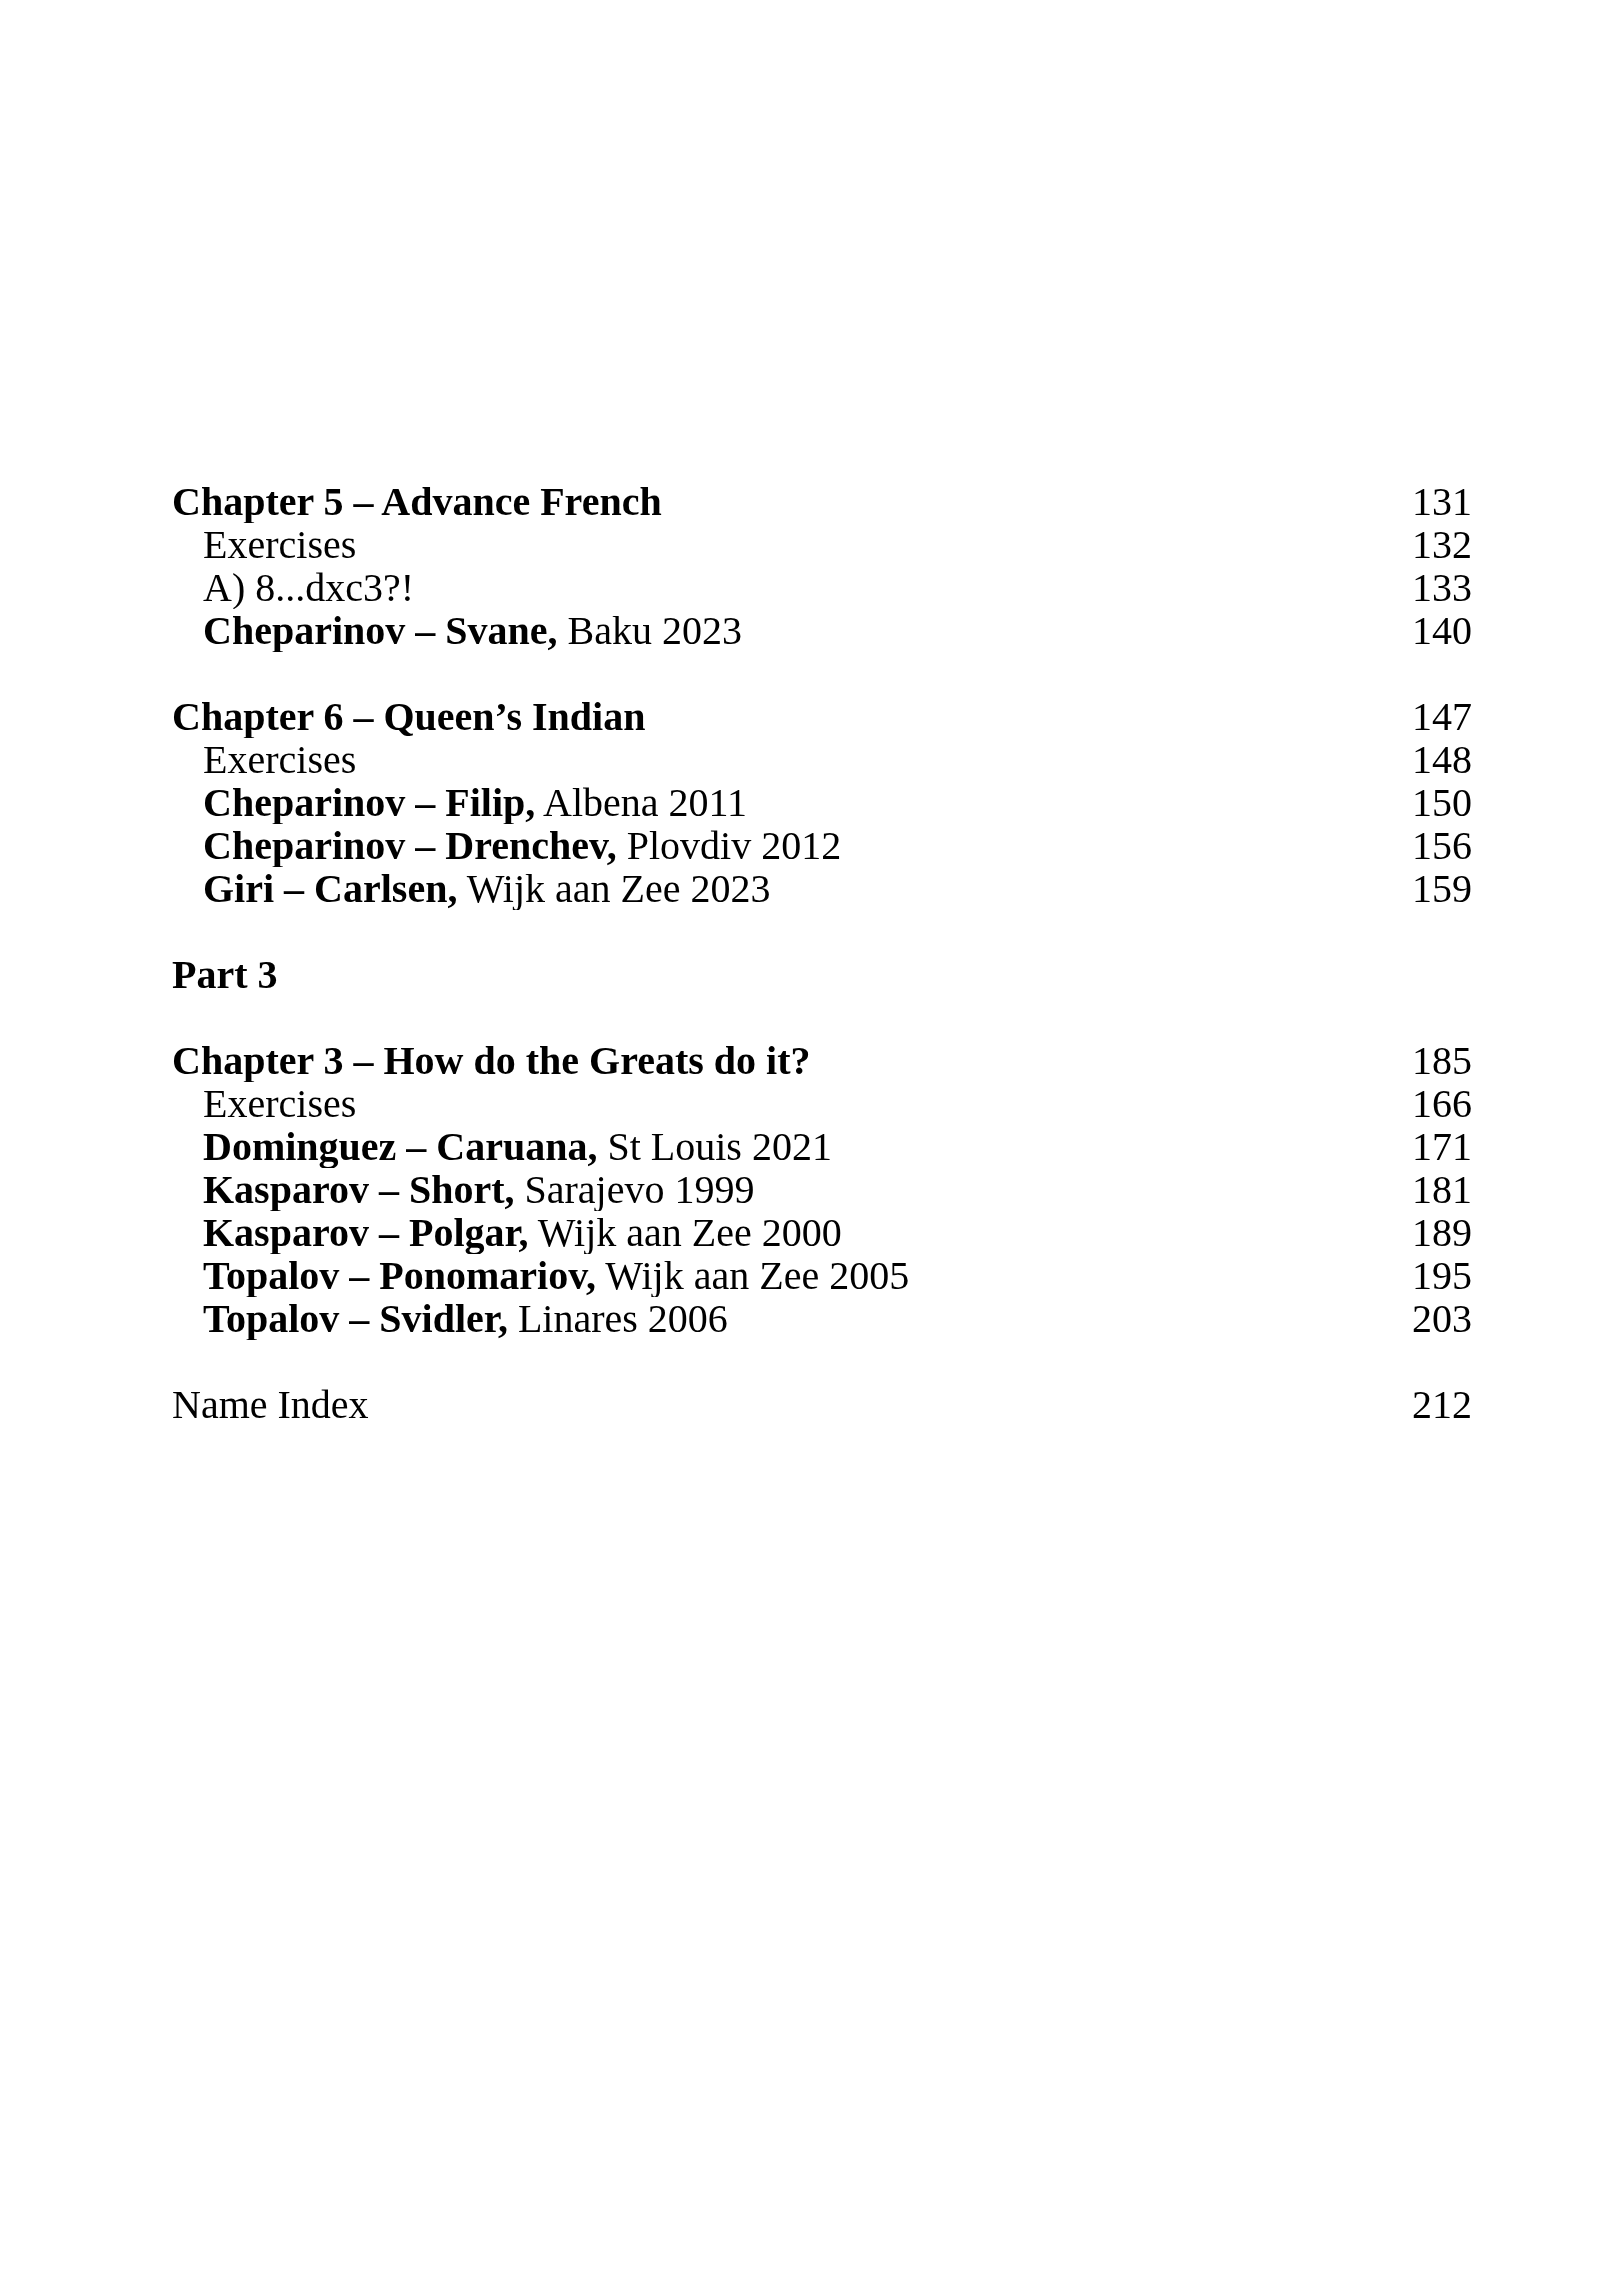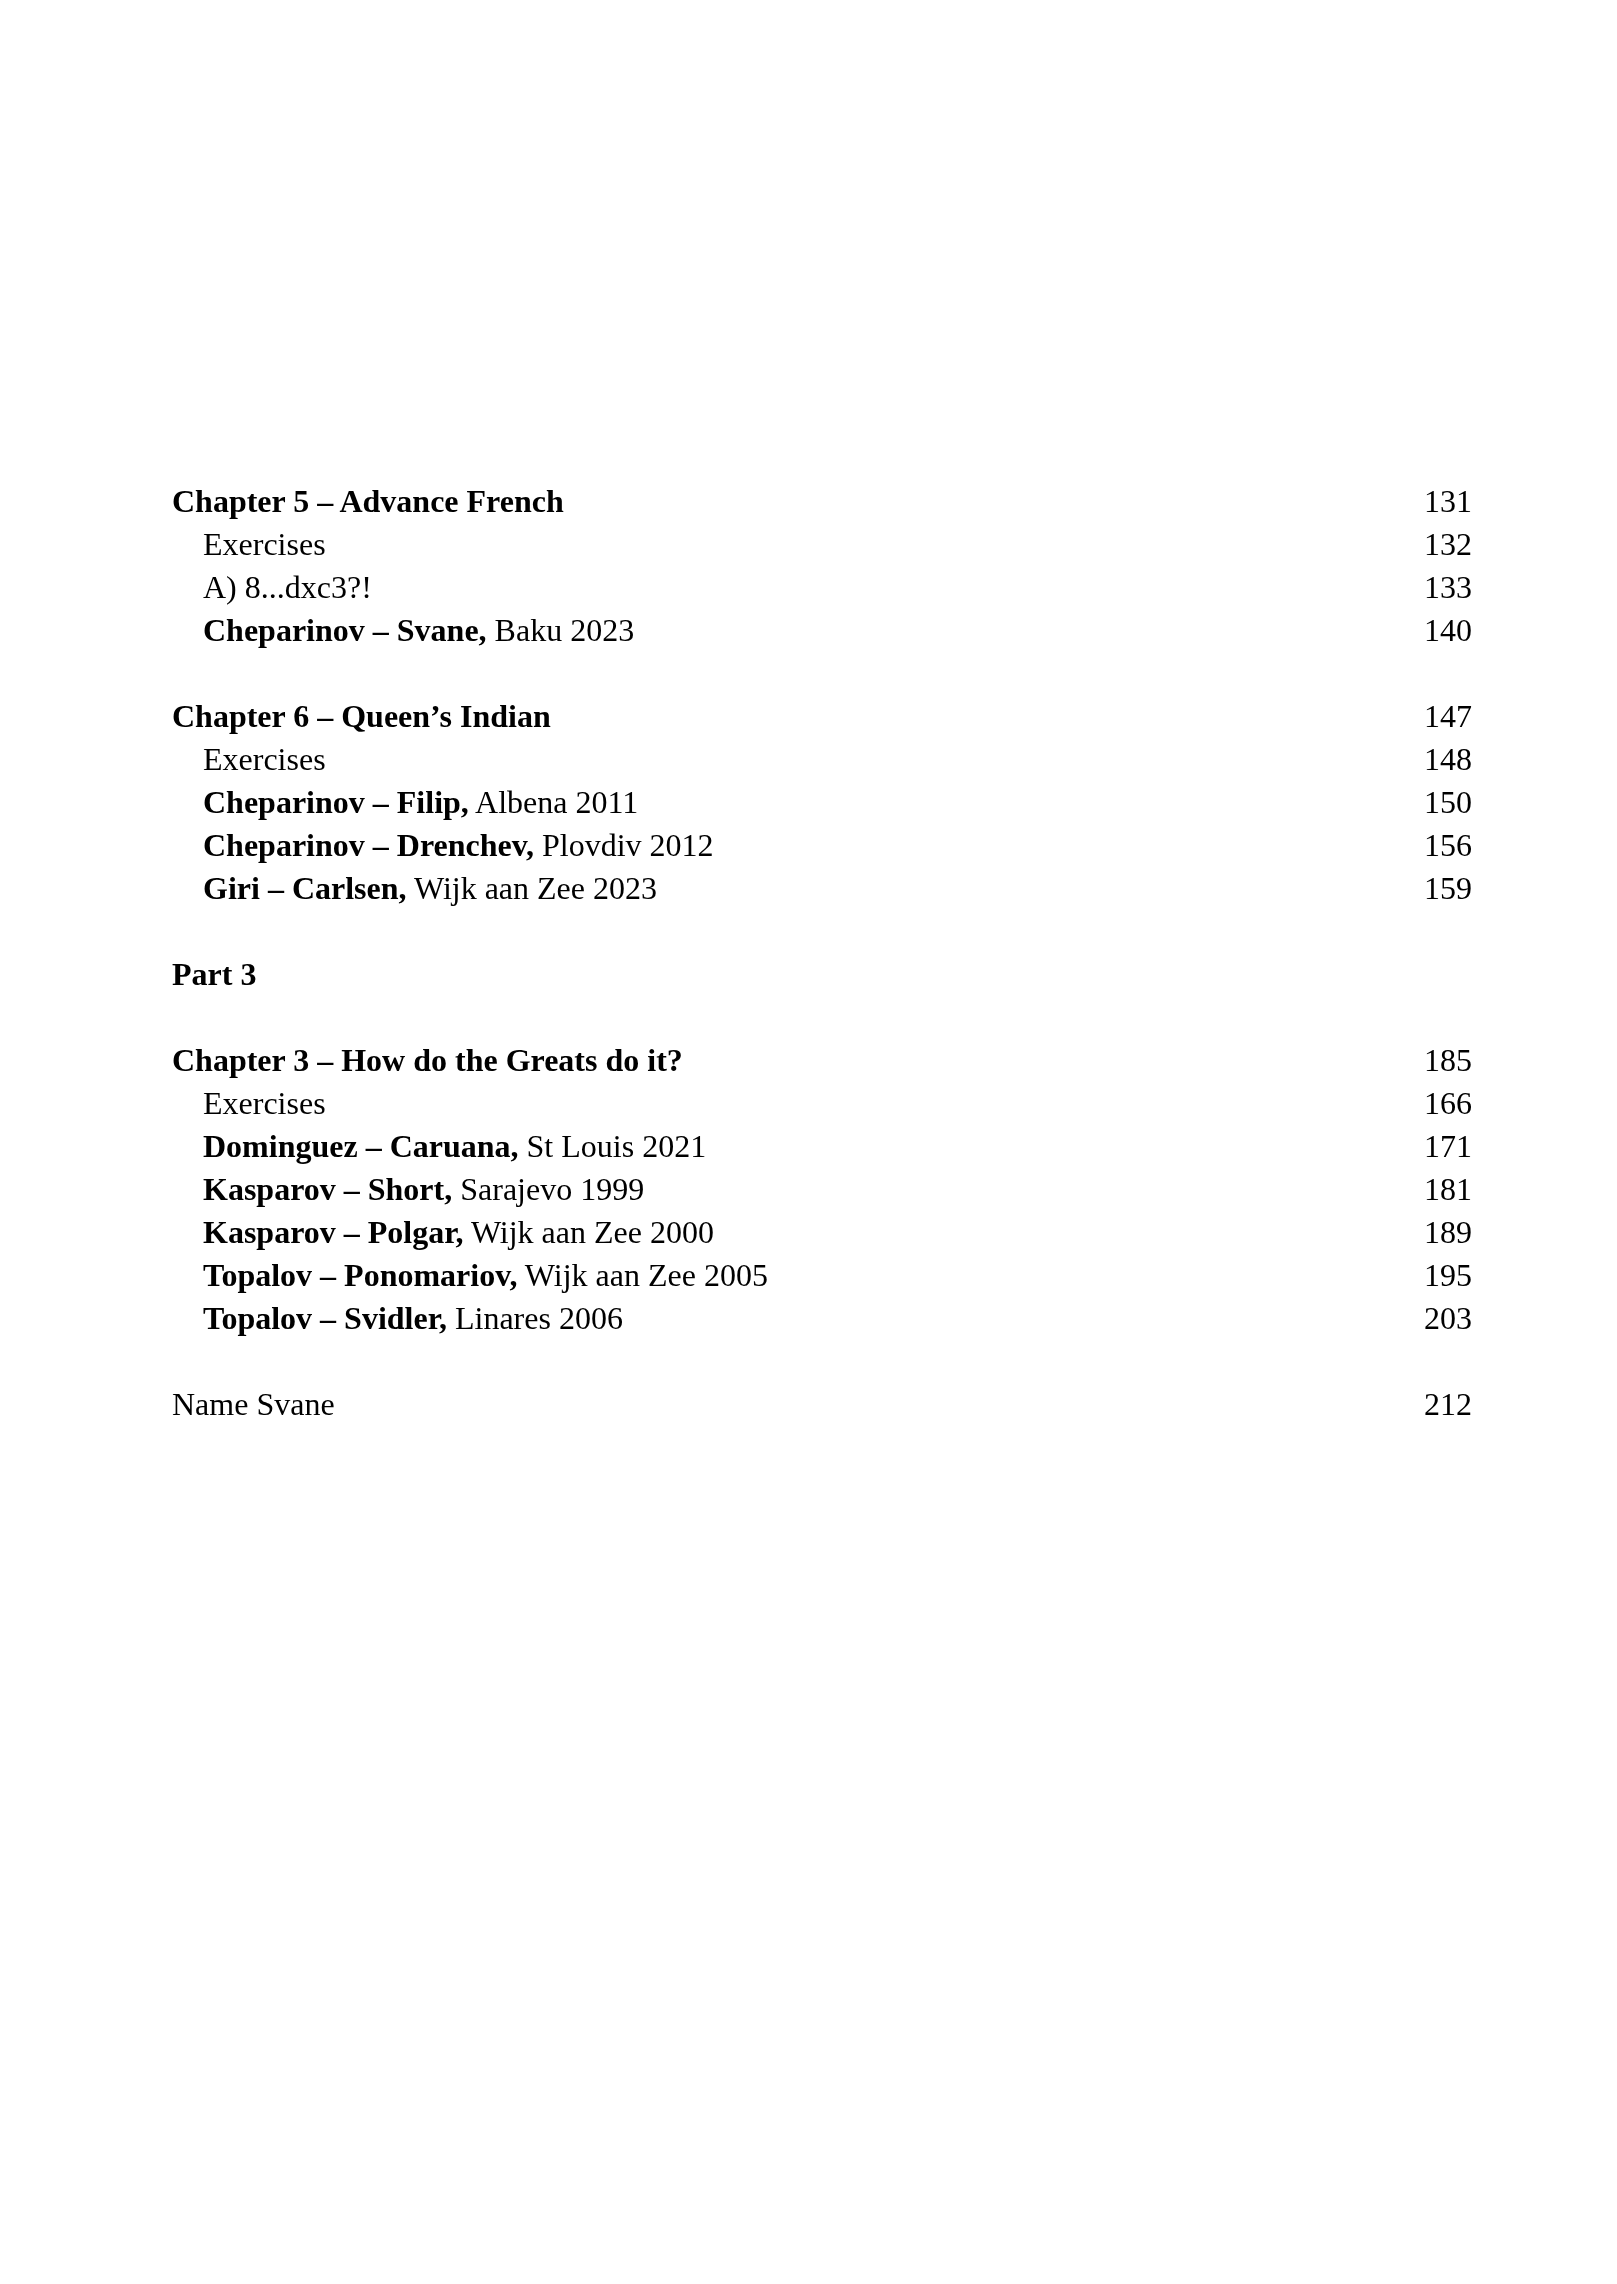--- a/index.html
+++ b/index.html
@@ -20,21 +20,21 @@
   .toc {
     position: absolute;
     left: 172px;
     top: 480px;
     width: 1300px;
   }
   .row {
     display: flex;
     justify-content: space-between;
     align-items: baseline;
-    font-size: 32px;
+    font-size: 40px;
     line-height: 43px;
     height: 43px;
     white-space: pre;
   }
   .row .label {
     flex: 1 1 auto;
     overflow: hidden;
   }
   .row .pagenum {
     flex: 0 0 auto;
@@ -69,16 +69,16 @@
       <div class="row part"><span class="label">Part 3</span></div>
       <div class="row spacer"></div>
       <div class="row chapter"><span class="label">Chapter 3 – How do the Greats do it?</span><span class="pagenum">185</span></div>
       <div class="row entry"><span class="label">Exercises</span><span class="pagenum">166</span></div>
       <div class="row game"><span class="label"><span class="b">Dominguez – Caruana,</span><span class="r"> St Louis 2021</span></span><span class="pagenum">171</span></div>
       <div class="row game"><span class="label"><span class="b">Kasparov – Short,</span><span class="r"> Sarajevo 1999</span></span><span class="pagenum">181</span></div>
       <div class="row game"><span class="label"><span class="b">Kasparov – Polgar,</span><span class="r"> Wijk aan Zee 2000</span></span><span class="pagenum">189</span></div>
       <div class="row game"><span class="label"><span class="b">Topalov – Ponomariov,</span><span class="r"> Wijk aan Zee 2005</span></span><span class="pagenum">195</span></div>
       <div class="row game"><span class="label"><span class="b">Topalov – Svidler,</span><span class="r"> Linares 2006</span></span><span class="pagenum">203</span></div>
       <div class="row spacer"></div>
-      <div class="row index"><span class="label">Name Svane</span><span class="pagenum">212</span></div>
+      <div class="row index"><span class="label">Name Index</span><span class="pagenum">212</span></div>
     </div>
 </div>
 
 
 </body></html>

